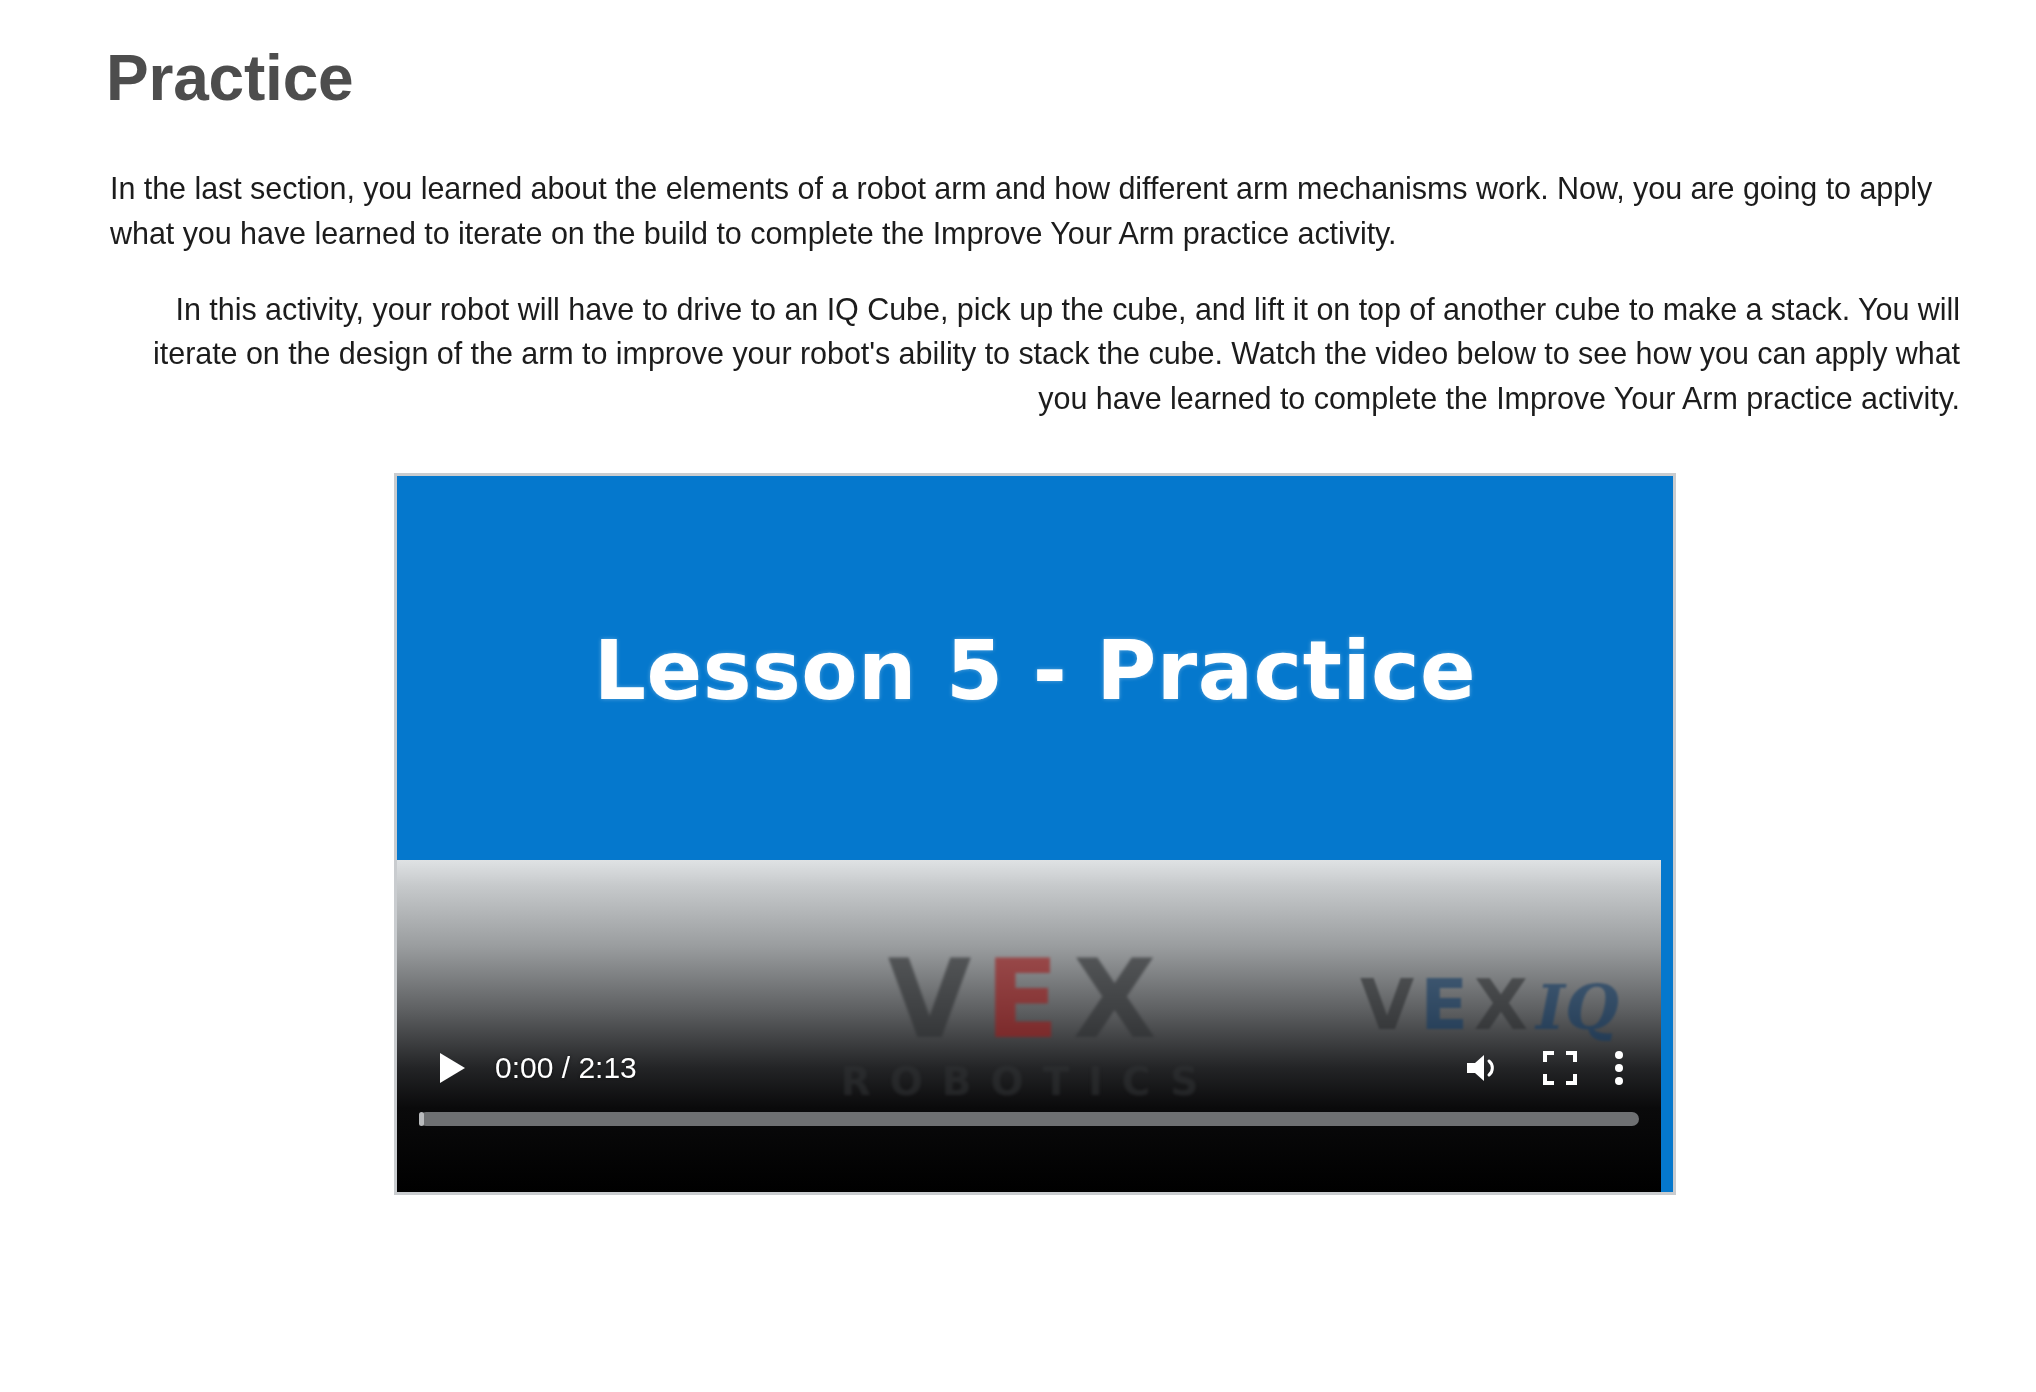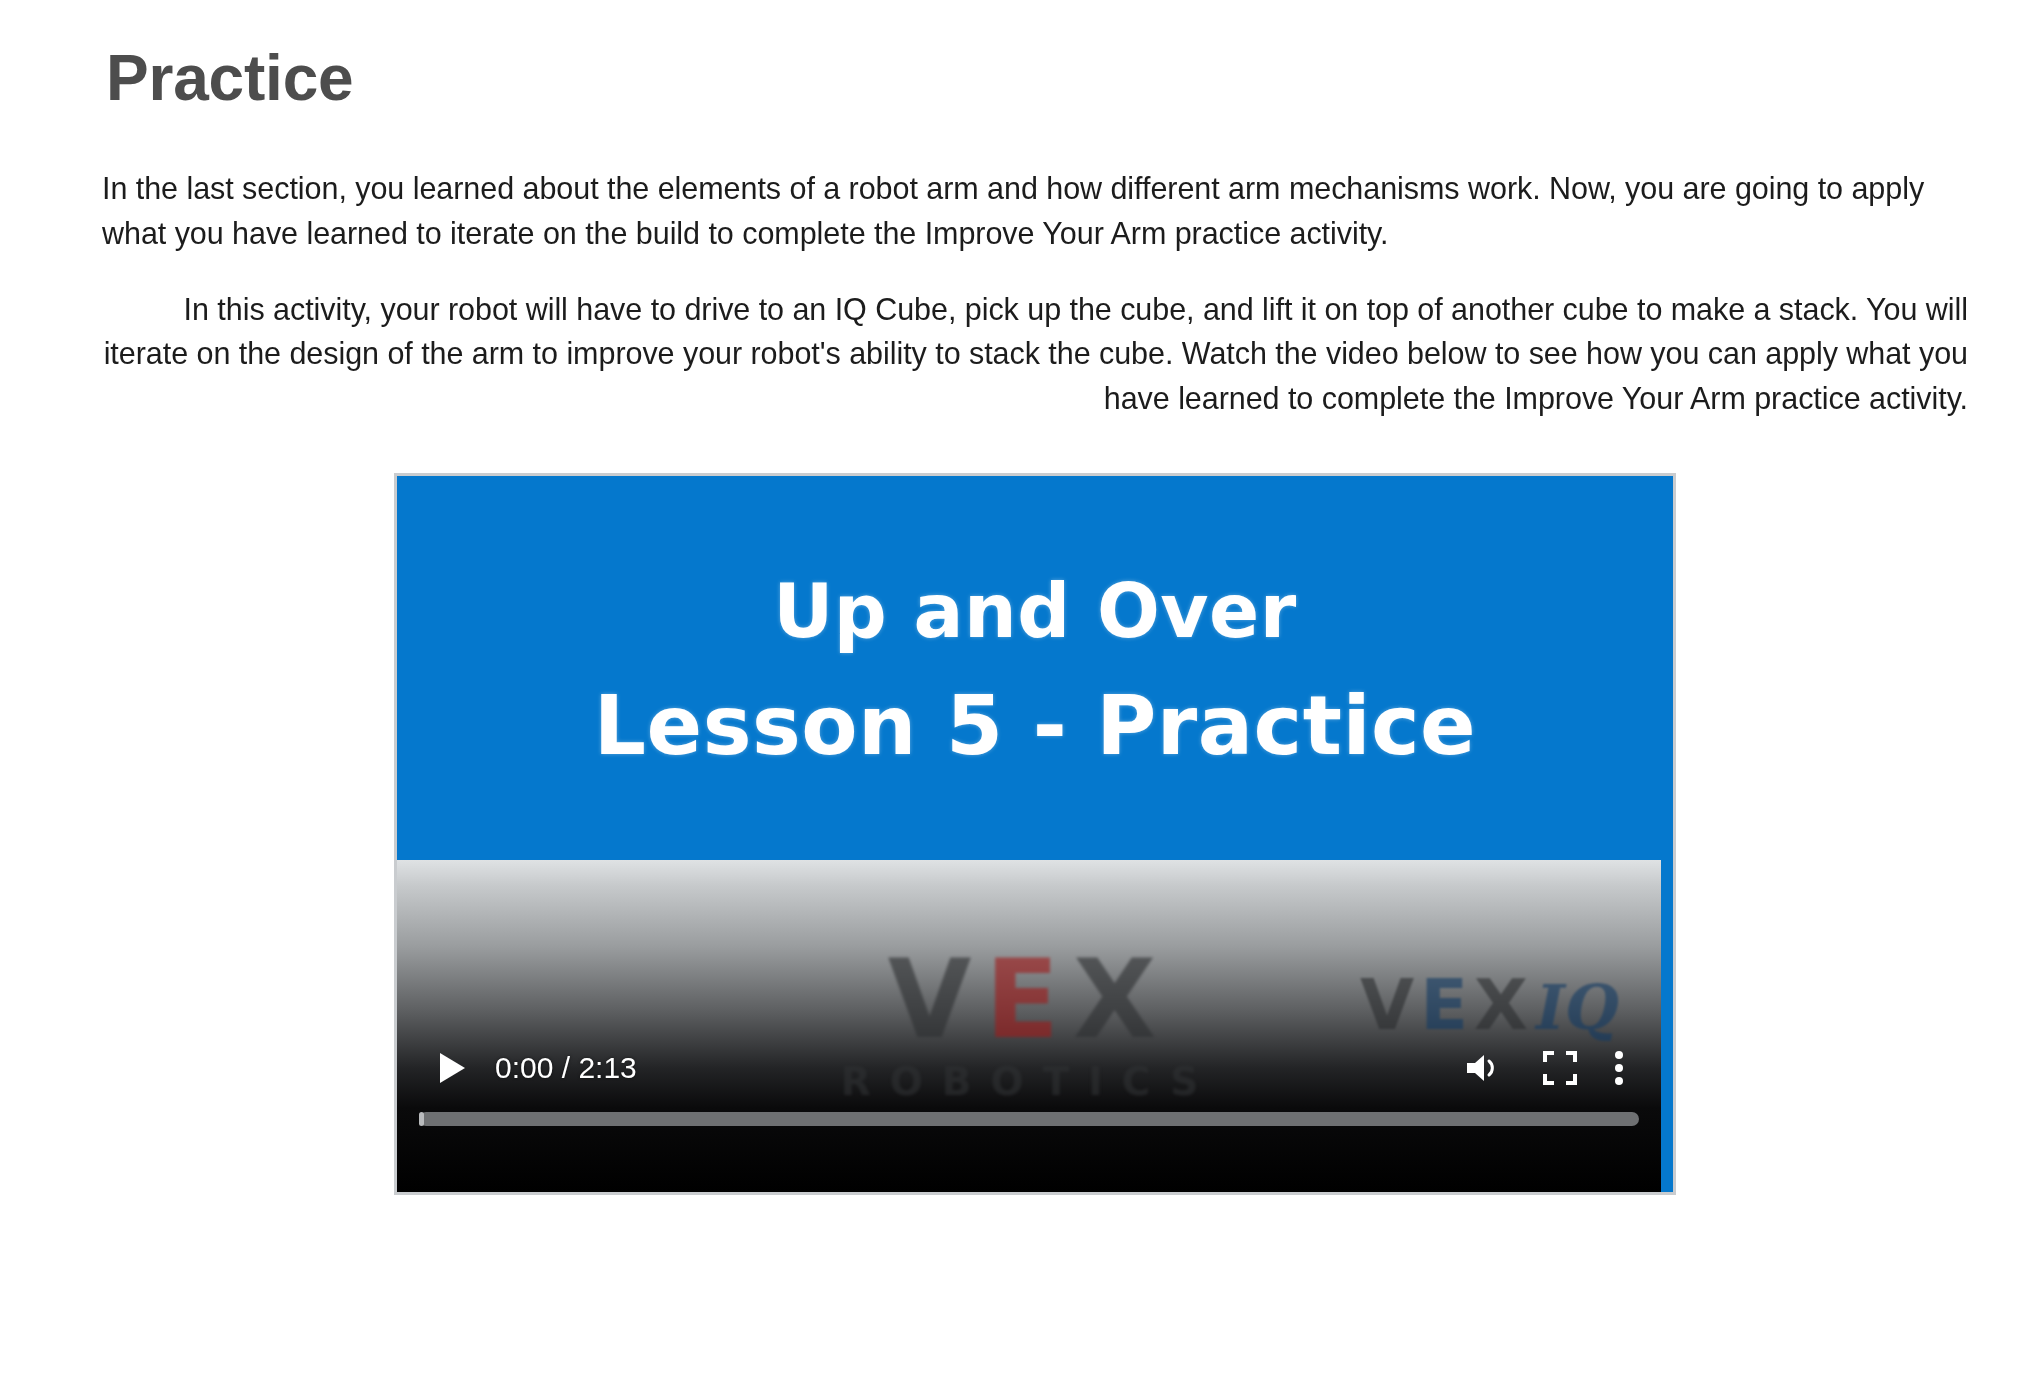--- a/index.html
+++ b/index.html
@@ -30,21 +30,21 @@
     padding-top: 26px;
     font-size: 64px;
     font-weight: bold;
     letter-spacing: -0.2px;
     color: #4d4d4d;
     line-height: 1.25;
   }
 
   
   .body-copy {
-    margin: 8px;
+    margin: 16px;
     font-size: 30.5px;
     line-height: 1.47;
     color: #1c1c1c;
     max-width: 1890px;
     letter-spacing: -0.05px;
   }
   .para-1 { margin-top: 48px; }
   .para-2 { margin-top: 31px; text-align: right; }
   .para-3 { margin-top: 42px; }
 
@@ -235,21 +235,20 @@
   <h1 class="page-title">Practice</h1>
 
   <p class="body-copy para-1">In the last section, you learned about the elements of a robot arm and how different arm mechanisms work. Now, you are going to apply what you have learned to iterate on the build to complete the Improve Your Arm practice activity.</p>
 
   <p class="body-copy para-2">In this activity, your robot will have to drive to an IQ Cube, pick up the cube, and lift it on top of another cube to make a stack. You will iterate on the design of the arm to improve your robot's ability to stack the cube. Watch the video below to see how you can apply what you have learned to complete the Improve Your Arm practice activity.</p>
 
   <div class="video-wrap">
     <div class="video-player">
 
       <div class="video-poster">
-        <div class="poster-line poster-line-1">Up and Over</div>
         <div class="poster-line poster-line-2">Lesson 5 - Practice</div>
       </div>
 
       <div class="control-bar">
 
         <div class="watermark">
           <div class="wm-vex"><span>V</span><span class="wm-e">E</span><span>X</span></div>
           <div class="wm-robotics">ROBOTICS</div>
         </div>
 

